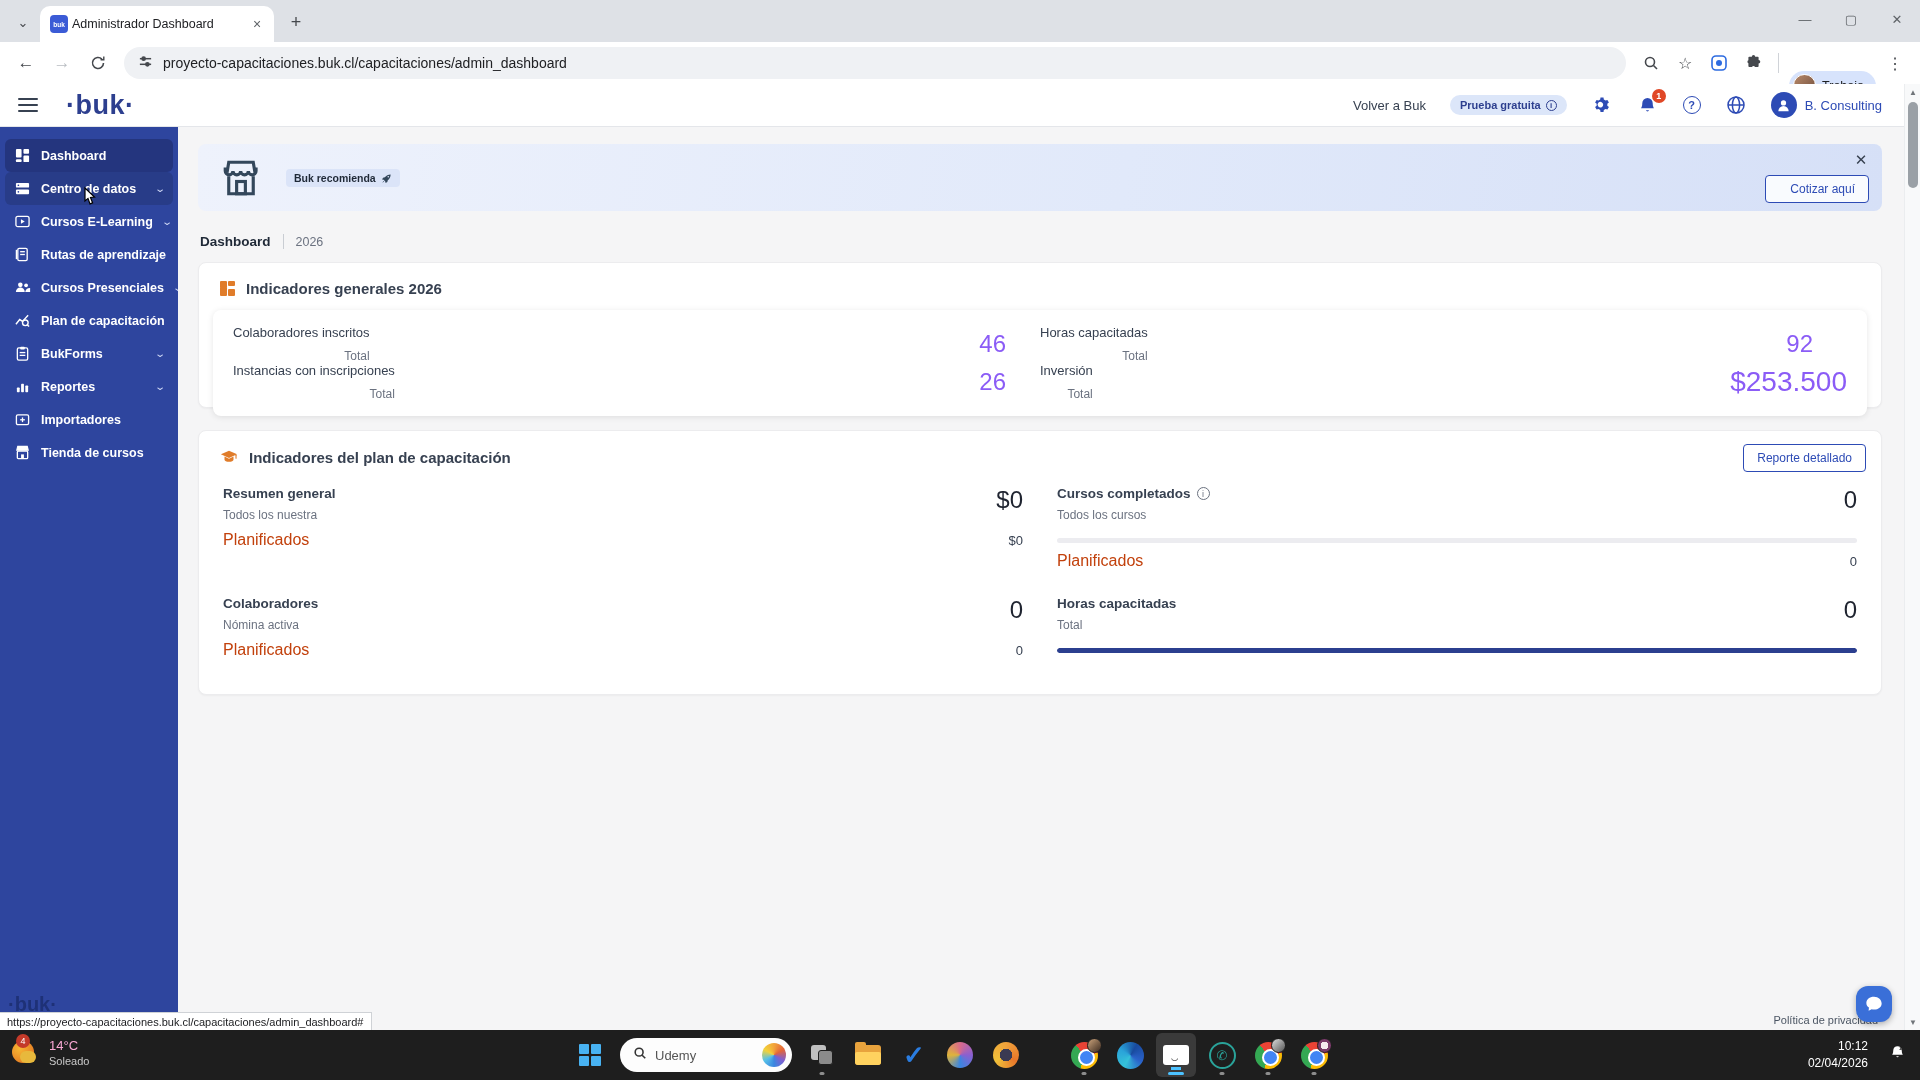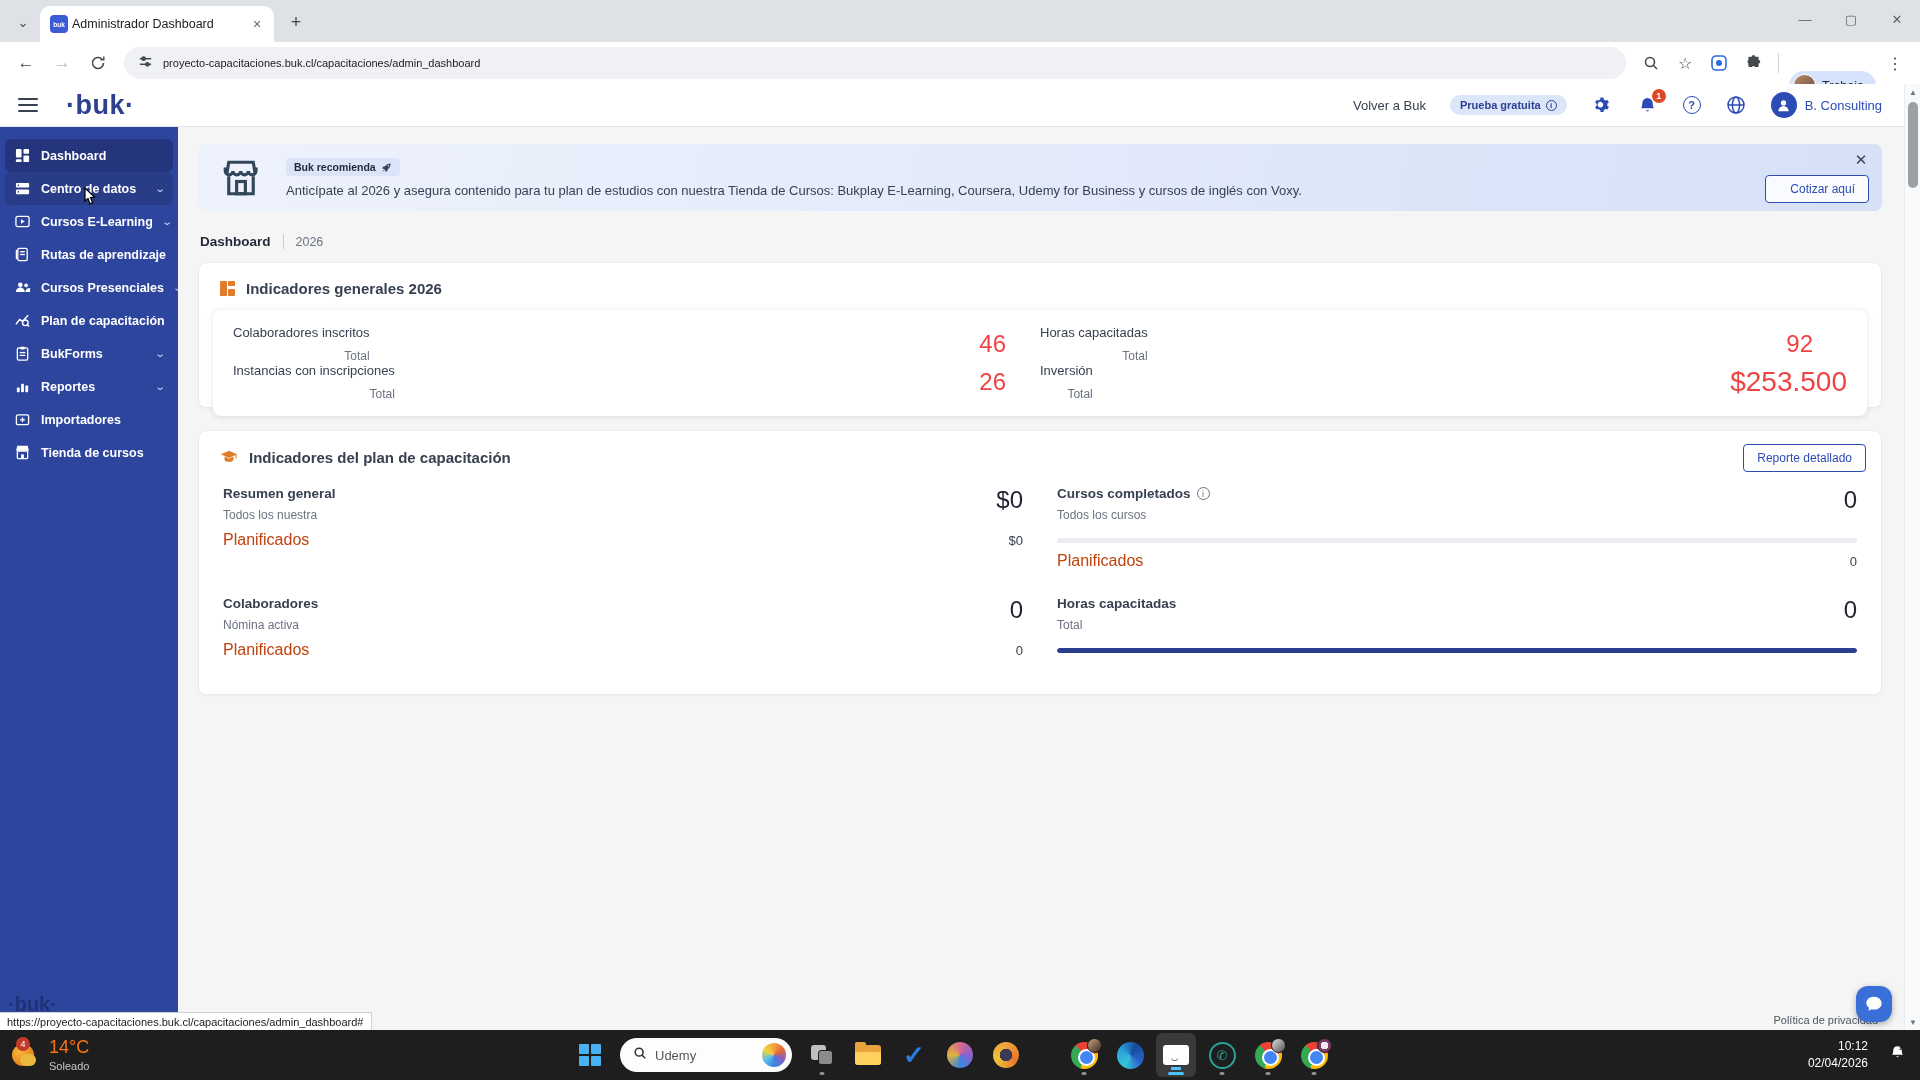--- a/index.html
+++ b/index.html
@@ -12,21 +12,21 @@
   .favicon { width:18px; height:18px; border-radius:4px; background:#3b5bd6; color:#fff; font-size:6.5px; font-weight:bold; display:flex; align-items:center; justify-content:center; }
   .tab-title { flex:1; font-size:12.5px; color:#202124; white-space:nowrap; overflow:hidden; }
   .tab-close { color:#5f6368; font-size:14px; width:18px; height:18px; display:flex; align-items:center; justify-content:center; border-radius:50%; }
   .newtab { width:28px; height:28px; margin:0 0 6px 8px; display:flex; align-items:center; justify-content:center; color:#45484d; font-size:18px; }
   .wincontrols { position:absolute; right:0; top:0; height:38px; display:flex; }
   .wincontrols span { width:46px; display:flex; align-items:center; justify-content:center; color:#5f6368; font-size:13px; }
   .toolbar { position:absolute; top:42px; left:0; right:0; height:42px; background:#fff; display:flex; align-items:center; padding:0 10px; gap:4px; }
   .navbtn { width:32px; height:32px; display:flex; align-items:center; justify-content:center; font-size:17px; color:#45484d; border-radius:50%; }
   .navbtn.disabled { color:#b9bdc2; }
   .urlbar { flex:1; height:32px; background:#eff1f4; border-radius:16px; display:flex; align-items:center; padding:0 14px; gap:10px; margin:0 6px; }
-  .url-text { font-size:11px; color:#202124; }
+  .url-text { font-size:14px; color:#202124; }
   .tb-ico { width:30px; height:30px; display:flex; align-items:center; justify-content:center; color:#45484d; font-size:16px; }
   .divider-v { width:1px; height:20px; background:#d0d3d8; margin:0 6px; }
   .profile-chip { height:30px; background:#d7e3fc; border-radius:16px; display:flex; align-items:center; gap:6px; padding:0 12px 0 4px;margin-top:45px; }
   .profile-av { width:23px; height:23px; border-radius:50%; background:linear-gradient(135deg,#b98a6a,#6b4a3a); border:1px solid #fff; }
   .profile-name { font-size:12.5px; color:#202124; }
 
   
   .appheader { position:absolute; top:84px; left:0; right:16px; height:43px; background:#fff; border-bottom:1px solid #e4e6ea; display:flex; align-items:center; }
   .hamburger { width:20px; margin-left:18px; display:flex; flex-direction:column; gap:4px; }
   .hamburger i { display:block; height:2px; background:#374151; border-radius:1px; }
@@ -80,21 +80,21 @@
   .grid-ic { width:15px; height:15px; display:grid; grid-template-columns:7px 7px; grid-template-rows:7px 7px; gap:1px; }
   .grid-ic i { background:#e07c2a; border-radius:1px; }
   .grid-ic i:nth-child(2){ height:5px; } .grid-ic i:nth-child(3){ margin-top:-2px; }
   .cap-ic { width:18px; height:18px; color:#e07c2a; }
 
   .metrics-panel { margin:13px 14px 0 14px; border-radius:8px; background:#fff; box-shadow:0 1px 6px rgba(0,0,0,0.10); padding:15px 20px; display:grid; grid-template-columns:1fr 1fr;text-align:right; }
   .metric { display:flex; align-items:center; justify-content:space-between; padding-right:34px; }
   .metric:last-child { padding-right:0; }
   .m-label { font-size:13px; color:#374151; margin-bottom:9px; white-space:nowrap; }
   .m-sub { font-size:12px; color:#6b7280; }
-  .m-val { font-size:24px; color:#ef4444; }
+  .m-val { font-size:24px; color:#8b5cf6; }
   .m-val.big { font-size:28px; }
 
   .card-btn { position:absolute; top:13px; right:15px; }
   .plan-grid { display:grid; grid-template-columns:1fr 1fr; column-gap:34px; padding:20px 24px 0 24px; row-gap:26px; }
   .quad { position:relative; }
   .q-top { display:flex; justify-content:space-between; }
   .q-title { font-size:13.5px; font-weight:bold; color:#374151; display:flex; align-items:center; gap:6px; }
   .q-sub { font-size:12px; color:#6b7280; margin-top:7px; }
   .q-val { font-size:24px; color:#1f2430; }
   .q-row { display:flex; justify-content:space-between; align-items:center; margin-top:9px; }
@@ -108,21 +108,21 @@
   .statuslink { position:absolute; top:1012px; left:0; height:18px; background:#fff; border:1px solid #cfd2d6; border-left:none; border-bottom:none; font-size:11px; color:#202124; display:flex; align-items:center; padding:0 7px; }
   .chatbtn { position:absolute; top:986px; left:1856px; width:36px; height:36px; border-radius:12px; background:#3a6fd8; box-shadow:0 2px 6px rgba(0,0,0,0.3); display:flex; align-items:center; justify-content:center; color:#fff; }
 
   
   .taskbar { position:absolute; bottom:0; left:0; right:0; height:50px; background:#1e1e1e; }
   .weather { position:absolute; left:10px; top:7px; display:flex; align-items:center; gap:9px; }
   .w-icon { position:relative; width:30px; height:30px; }
   .w-sun { position:absolute; left:2px; top:4px; width:22px; height:22px; border-radius:50%; background:radial-gradient(circle at 35% 35%, #f7b733, #e06a1f); }
   .w-cloud { position:absolute; left:10px; top:14px; width:16px; height:12px; border-radius:8px; background:#e8b93c; }
   .w-badge { position:absolute; left:6px; top:-3px; width:14px; height:14px; border-radius:50%; background:#c43a2a; color:#fff; font-size:9px; display:flex; align-items:center; justify-content:center; }
-  .w-temp { font-size:18px; color:#f97316; }
+  .w-temp { font-size:13px; color:#f9a8d4; }
   .w-cond { font-size:11px; color:#c9c9c9; margin-top:2px; }
   .tb-center { position:absolute; left:570px; top:0; height:50px; display:flex; align-items:center; gap:6px; }
   .tb-item { position:relative; width:40px; height:44px; display:flex; align-items:center; justify-content:center; border-radius:6px; }
   .tb-item.active-app { background:#3a3a3a; }
   .run-dot { position:absolute; bottom:2px; left:50%; transform:translateX(-50%); width:5px; height:3px; border-radius:2px; background:#8d8d8d; }
   .run-line { position:absolute; bottom:2px; left:50%; transform:translateX(-50%); width:16px; height:3px; border-radius:2px; background:#4cc2ff; }
   .win-logo { width:22px; height:22px; display:grid; grid-template-columns:10px 10px; grid-template-rows:10px 10px; gap:2px; }
   .win-logo i { background:#48b2f2; border-radius:1px; }
   .searchpill { height:34px; width:172px; background:#fdfdfd; border-radius:17px; display:flex; align-items:center; padding:0 6px 0 13px; gap:8px; margin:0 4px; }
   .searchpill .q { color:#333; }
@@ -392,21 +392,20 @@
       <rect x="9.5" y="14" width="5" height="7"></rect>
     </svg>
   <div>
     <span class="banner-badge">
       <span>Buk recomienda</span>
       <svg width="11" height="11" viewBox="0 0 16 16" fill="#33475b">
           <path d="M14 2c-3.5 0-6.5 1.6-8.4 4.1L3 6.8 1.5 9.3l2.3.5 2.4 2.4.5 2.3 2.5-1.5.7-2.6C12.4 8.5 14 5.5 14 2zM10.6 6.6a1.2 1.2 0 1 1 0-2.4 1.2 1.2 0 0 1 0 2.4z"></path>
           <path d="M3.5 11.5 2 14l2.5-1.5z"></path>
         </svg>
     </span>
-    <div class="banner-text">Anticípate al 2026 y asegura contenido para tu plan de estudios con nuestra Tienda de Cursos: Bukplay E-Learning, Coursera, Udemy for Business y cursos de inglés con Voxy.</div>
   </div>
   <span class="banner-close">✕</span>
   <button class="btn-outline banner-cta">Cotizar aquí</button>
 </div>
 
 <div class="breadcrumb">
   <span class="bc-current">Dashboard</span>
   <span class="bc-sep"></span>
   <span class="bc-year">2026</span>
 </div>

